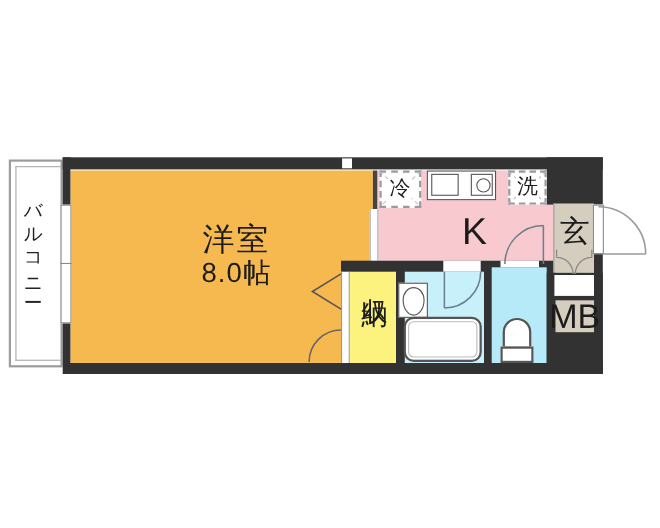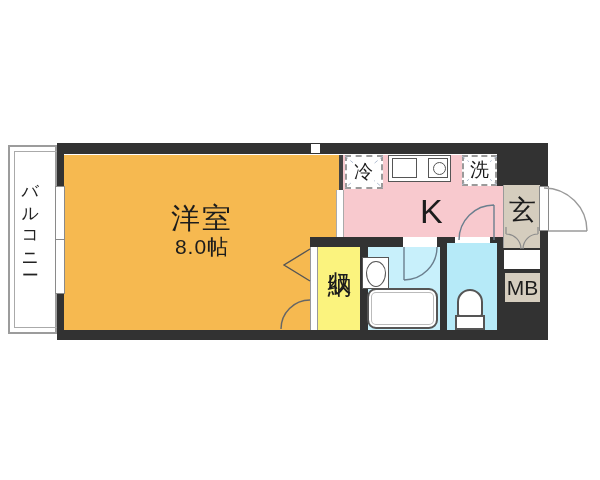--- a/index.html
+++ b/index.html
@@ -48,28 +48,28 @@
   .washer{left:462px;top:155px;width:35px;height:31px;}
   .basin-box{left:362px;top:257px;width:27px;height:32px;border:1px solid #555;}
   .basin-bowl{left:366px;top:261px;width:18px;height:24px;border:1px solid #555;border-radius:50% 50% 50% 50% / 45% 45% 55% 55%;position:absolute;background:#fff;}
   .bathtub{left:367px;top:288px;width:71px;height:41px;border:2px solid #555;border-radius:9px;box-shadow:inset 0 0 0 2px #fff, inset 0 0 0 3px #bbb;}
   .toilet-bowl{left:457px;top:289px;width:26px;height:28px;border:2px solid #555;border-radius:13px 13px 3px 3px;position:absolute;background:#fff;box-sizing:border-box;}
   .toilet-tank{left:455px;top:315px;width:30px;height:15px;border:2px solid #555;position:absolute;background:#fff;box-sizing:border-box;}
   .utility-box{left:504px;top:250px;width:36px;height:19px;background:#fff;}
   .mb-box{left:505px;top:273px;width:35px;height:29px;display:flex;align-items:center;justify-content:center;}
   
   .label{position:absolute;color:#1c1c1c;z-index:10;line-height:1.1;}
-  .room-label{left:119px;top:203px;width:166px;text-align:center;font-size:29px;letter-spacing:2px;}
-  .room-size{font-size:21px;letter-spacing:1px;}
+  .room-label{left:132px;top:203px;width:166px;text-align:center;font-size:29px;letter-spacing:2px;}
+  .room-size{font-size:25px;letter-spacing:1px;}
   .k-label{left:420px;top:193px;font-size:34px;}
   .gen-label{left:509px;top:196px;font-size:27px;}
   .vtext{writing-mode:vertical-rl;text-orientation:mixed;}
   .balcony-label{left:20px;top:172px;font-size:17px;letter-spacing:4px;color:#222;}
   .closet-label{left:326px;top:252px;font-size:24px;letter-spacing:3px;}
-  .mb-label{font-size:21px;color:#1c1c1c;letter-spacing:0px;text-align:right;}
+  .mb-label{font-size:31px;color:#1c1c1c;letter-spacing:0px;text-align:right;}
   .fridge-label,.washer-label{font-size:19px;background:#fff;padding:0 1px;}
   .fridge-label{left:353px;top:162px;}
   .washer-label{left:469px;top:160px;}
   .brand{position:absolute;left:0;top:414px;width:600px;text-align:center;font-size:24px;color:#8e8e8e;letter-spacing:1px;}
   svg.overlay{position:absolute;left:0;top:0;z-index:5;pointer-events:none;}
 </style>
 </head>
 <body>
 
 <div class="canvas">

